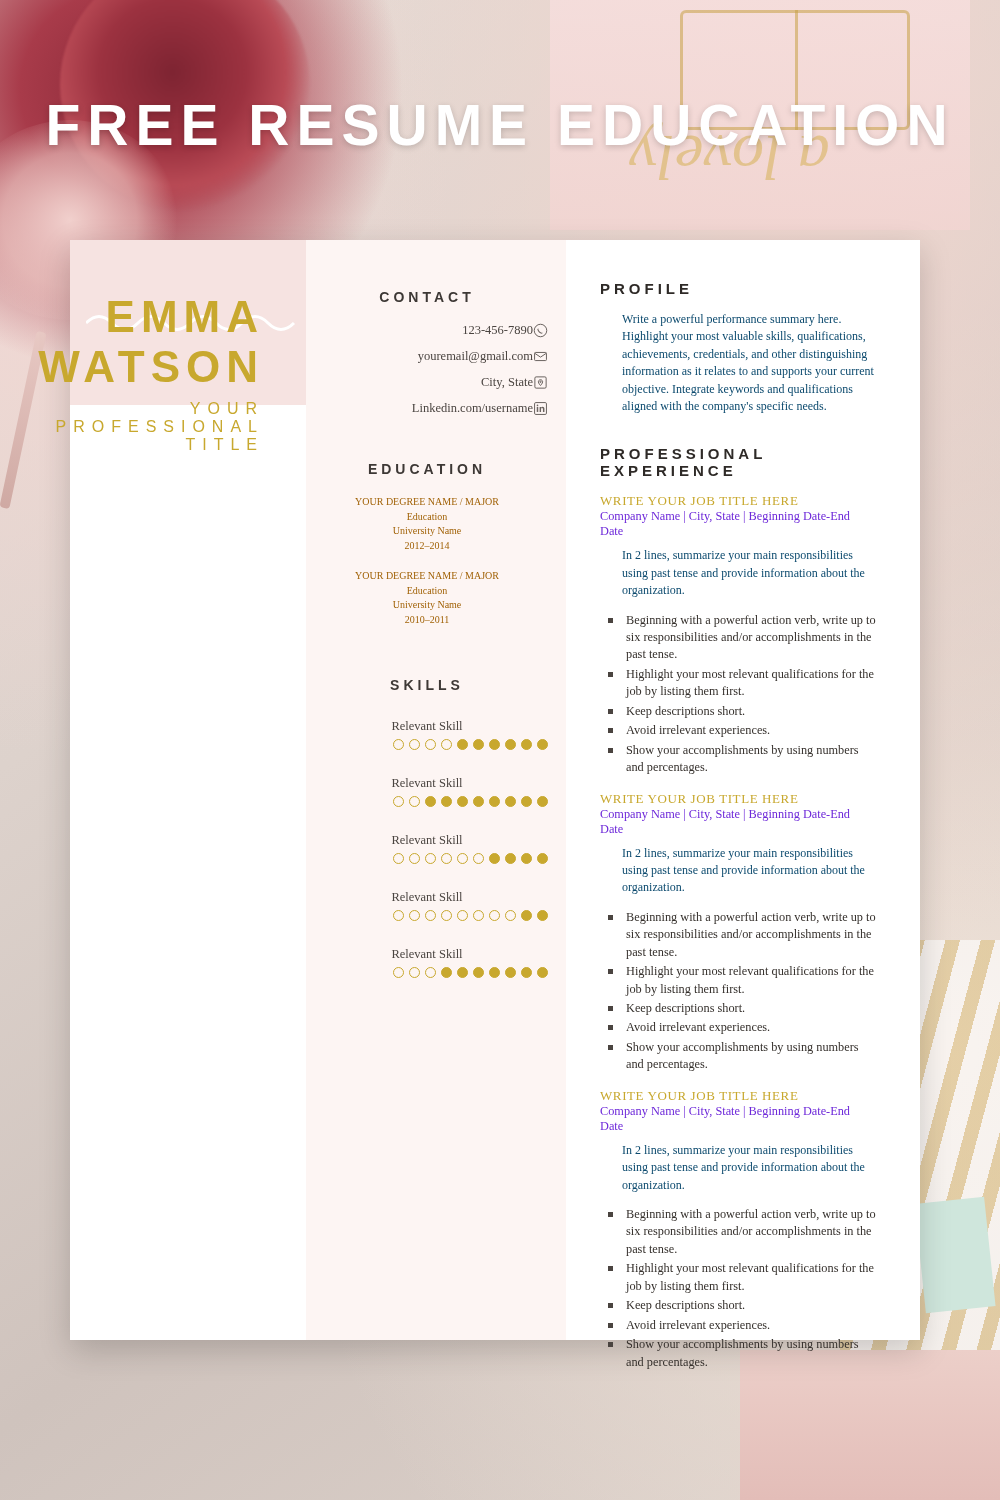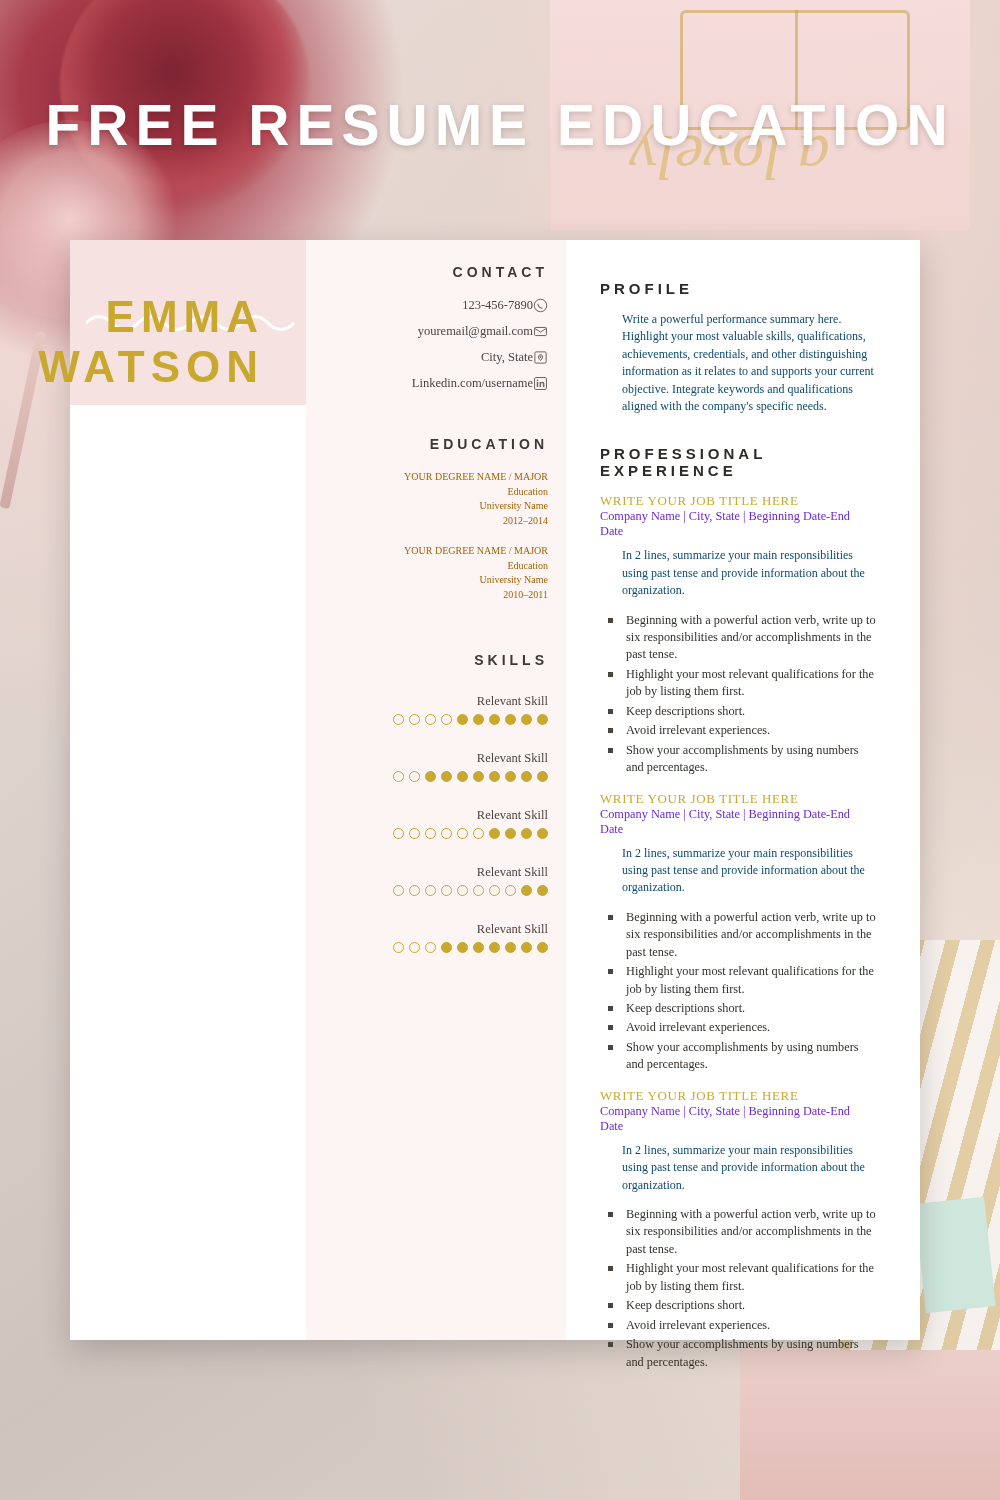--- a/index.html
+++ b/index.html
@@ -115,22 +115,22 @@
     margin-top: 8px;
     font-size: 16px; letter-spacing: 7px; color: #c8a82e;
   }
 
   .body-area { flex: 1; display: flex; }
 
   
   .left {
     width: 260px;
     background: #fdf5f3;
-    padding: 24px 18px 0 0;
-    text-align: right;
+    padding: 49px 18px 0 0;
+    text-align: center;
     color: #4a4440;
   }
   .left h2 {
     font-size: 14px; letter-spacing: 4px; font-weight: bold;
     color: #3d3835; margin-bottom: 18px;
   }
   .contact-row {
     display: flex; align-items: center; justify-content: flex-end;
     margin-bottom: 11px; font-size: 12.5px; color: #4a4440;
     font-family: "Liberation Serif", serif;
@@ -206,20 +206,21 @@
 <div class="page">
 
   <div class="header-band">
     <span class="squiggle">
       <svg viewBox="0 0 220 30" preserveAspectRatio="none">
         <path d="M0 15 Q 13 2 26 15 T 52 15 T 78 15 T 104 15 T 130 15 T 156 15 T 182 15 T 208 15" fill="none" stroke="#ffffff" stroke-width="3"></path>
       </svg>
     </span>
     <div class="name-block">
       <div class="name">EMMA WATSON</div>
+      <div class="job-title">YOUR PROFESSIONAL TITLE</div>
     </div>
   </div>
 
   <div class="body-area">
 
     <div class="left">
 
       <h2>CONTACT</h2>
 
       <div class="contact-row">

